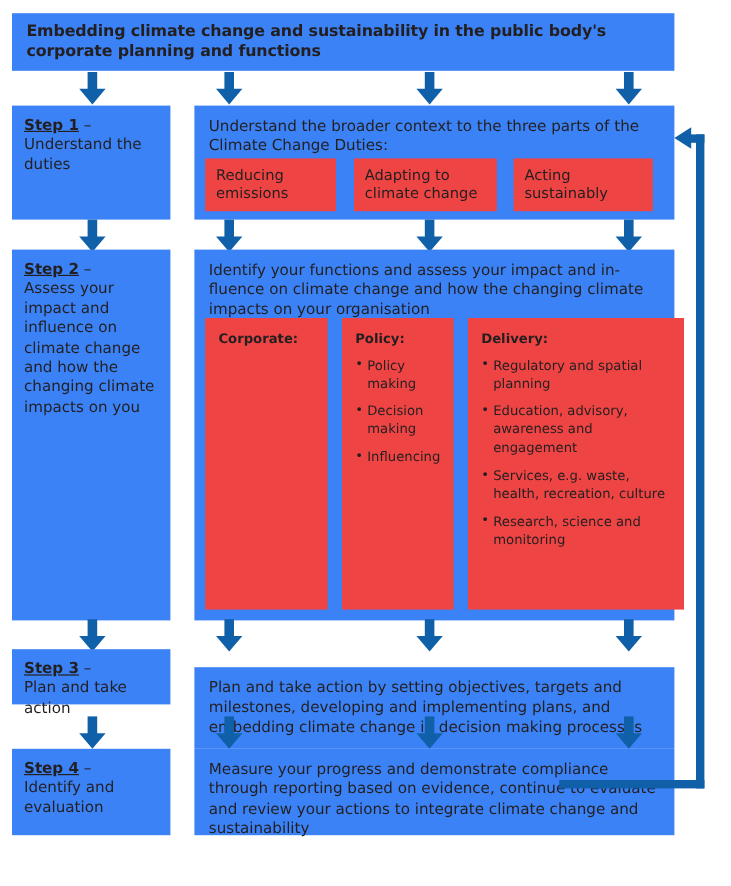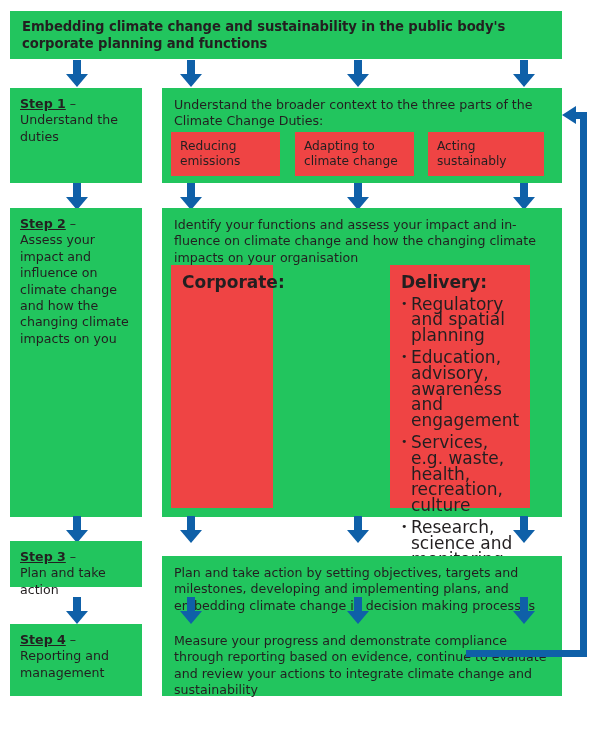--- a/index.html
+++ b/index.html
@@ -18,21 +18,21 @@
   #canvas {
     position: absolute;
     left: 0; top: 0;
     width: 609px;
     height: 738px;
   }
 
   
   .pbox {
     position: absolute;
-    background: #22c55e;
+    background: #3b82f6;
     box-sizing: border-box;
   }
   .wbox {
     position: absolute;
     background: #ef4444;
     box-sizing: border-box;
   }
 
   .title-box {
     left: 10px; top: 11px;
@@ -81,26 +81,26 @@
   }
   #duty-0 { left: 171px; width: 109px; }
   #duty-1 { left: 295px; width: 119px; }
   #duty-2 { left: 428px; width: 116px; }
 
   
   .func-box {
     top: 265px;
     height: 243px;
     padding: 10px 10px 0 11px;
-    font-size: 17px;
+    font-size: 11px;
     line-height: 15.6px;
   }
   #func-0 { left: 171px; width: 102px; }
   #func-1 { left: 285px; width: 93px; }
-  #func-2 { left: 390px; width: 140px; }
+  #func-2 { left: 390px; width: 180px; }
 
   .func-head {
     font-weight: bold;
     margin-bottom: 6px;
   }
   .func-list {
     margin: 0;
     padding: 0;
     list-style: none;
   }
@@ -242,20 +242,28 @@
   </div>
 
   <div class="pbox content-box" id="step2-content">
     <span>Identify your functions and assess your impact and in-fluence on climate change and how the changing climate impacts on your organisation</span>
   </div>
 
   <div class="wbox func-box" id="func-0">
     <div class="func-head">Corporate:</div>
   </div>
 
+  <div class="wbox func-box" id="func-1">
+    <div class="func-head">Policy:</div>
+    <ul class="func-list">
+      <li>Policy making</li>
+      <li>Decision making</li>
+      <li>Influencing</li>
+    </ul>
+  </div>
 
   <div class="wbox func-box" id="func-2">
     <div class="func-head">Delivery:</div>
     <ul class="func-list">
       <li>Regulatory and spatial planning</li>
       <li>Education, advisory, awareness and engagement</li>
       <li>Services, e.g. waste, health, recreation, culture</li>
       <li>Research, science and monitoring</li>
     </ul>
   </div>
@@ -298,21 +306,21 @@
       <span class="stem"></span>
       <span class="head"></span>
     </div>
   <div class="arrow-down" style="left:513px; top:597px;">
       <span class="stem"></span>
       <span class="head"></span>
     </div>
 
   <div class="pbox step-box" id="step4-box">
     <span class="step-label">Step 4</span><span> –</span><br>
-    <span>Reporting and management</span>
+    <span>Identify and evaluation</span>
   </div>
 
   <div class="pbox content-box" id="step4-content">
     <span>Measure your progress and demonstrate compliance through reporting based on evidence, continue to evaluate and review your actions to integrate climate change and sustainability</span>
   </div>
 
   <div id="loop-bottom"></div>
   <div id="loop-vert"></div>
   <div id="loop-arrow-stem"></div>
   <div id="loop-arrow-head"></div>

